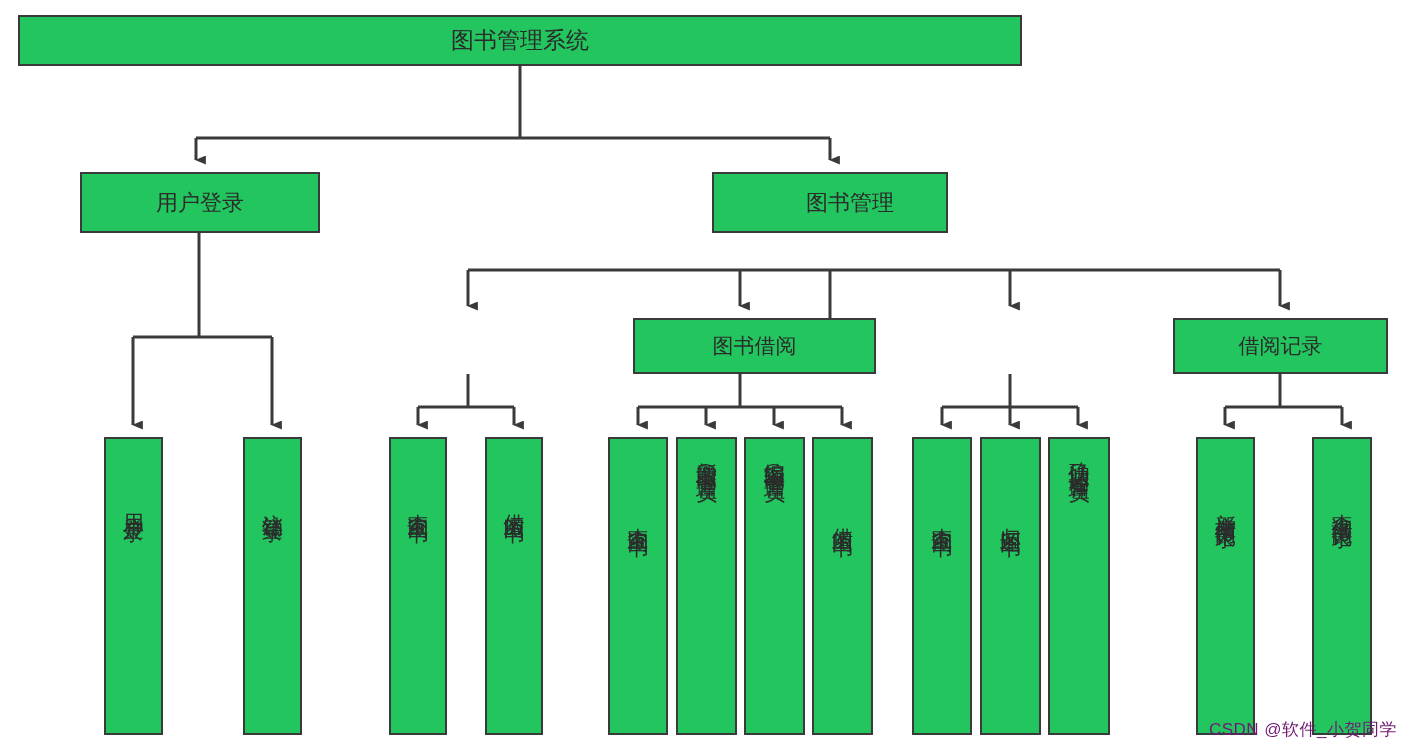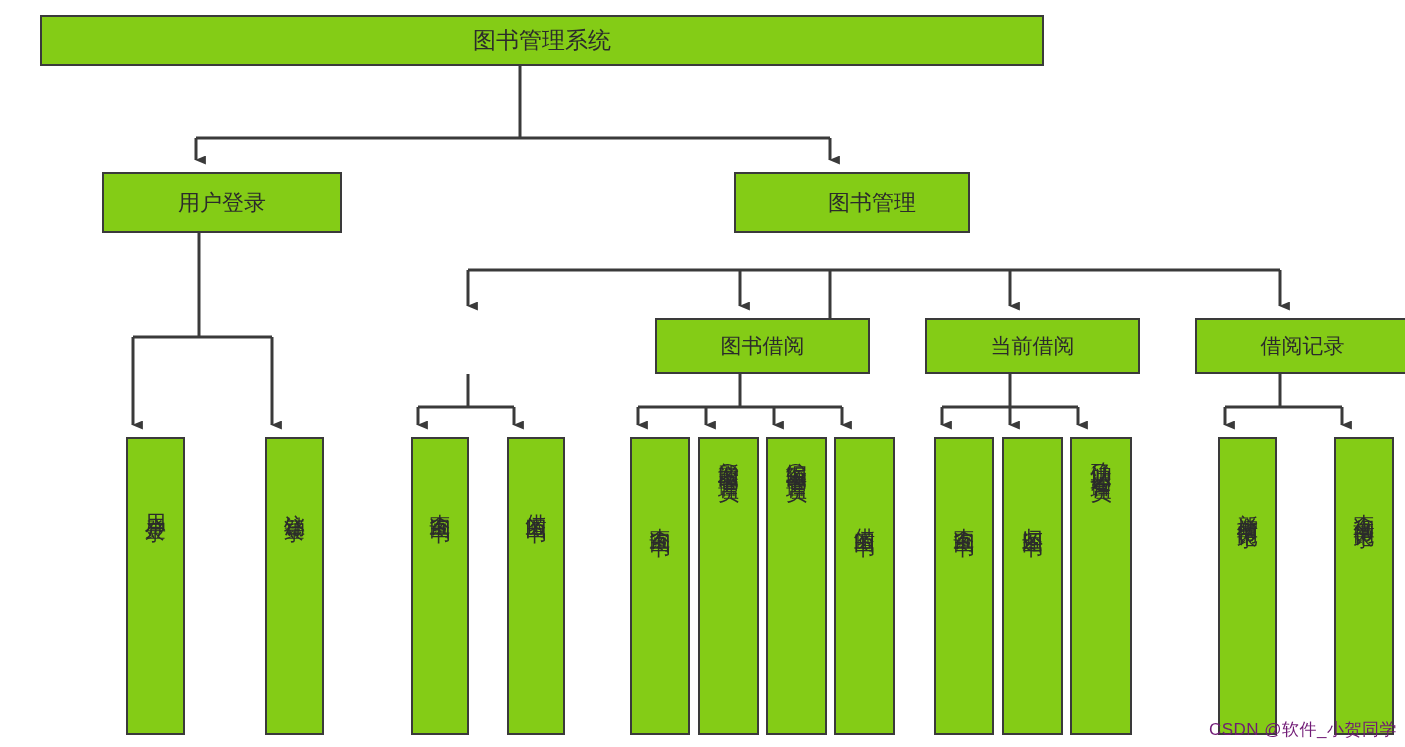--- a/index.html
+++ b/index.html
@@ -21,28 +21,27 @@
     position: absolute;
     left: 0;
     top: 0;
     width: 1405px;
     height: 747px;
   }
   .node {
     position: absolute;
     box-sizing: border-box;
     border: 2.5px solid #3a3a3a;
-    background: #84cc16;
+    background: #22c55e;
     color: #2b2b2b;
     display: flex;
     align-items: center;
     justify-content: center;
     text-align: left;
     z-index: 2;
-    margin-left: 22px;
   }
   .node.root {
     font-size: 23px;
   }
   .node.level1 {
     font-size: 22px;
   }
   .node.level2 {
     font-size: 21px;
   }
@@ -142,25 +141,22 @@
     <span>图书管理系统</span>
   </div>
 
   <div class="node level1" style="left:80px;top:172px;width:240px;height:61px;">
     <span>用户登录</span>
   </div>
   <div class="node level1" style="left:712px;top:172px;width:236px;height:61px;padding-left:40px;">
     <span>图书管理</span>
   </div>
 
-  <div class="node level2" style="left:633px;top:318px;width:215px;height:56px;">
+  <div class="node level2" style="left:633px;top:318px;width:243px;height:56px;">
     <span>图书借阅</span>
-  </div>
-  <div class="node level2" style="left:903px;top:318px;width:215px;height:56px;">
-    <span>当前借阅</span>
   </div>
   <div class="node level2" style="left:1173px;top:318px;width:215px;height:56px;">
     <span>借阅记录</span>
   </div>
 
   <div class="node leaf align-mid" style="left:104px;top:437px;width:59px;height:298px;">
     <span class="vtext">用户登录</span>
   </div>
   <div class="node leaf align-mid" style="left:243px;top:437px;width:59px;height:298px;">
     <span class="vtext">注销登录</span>

